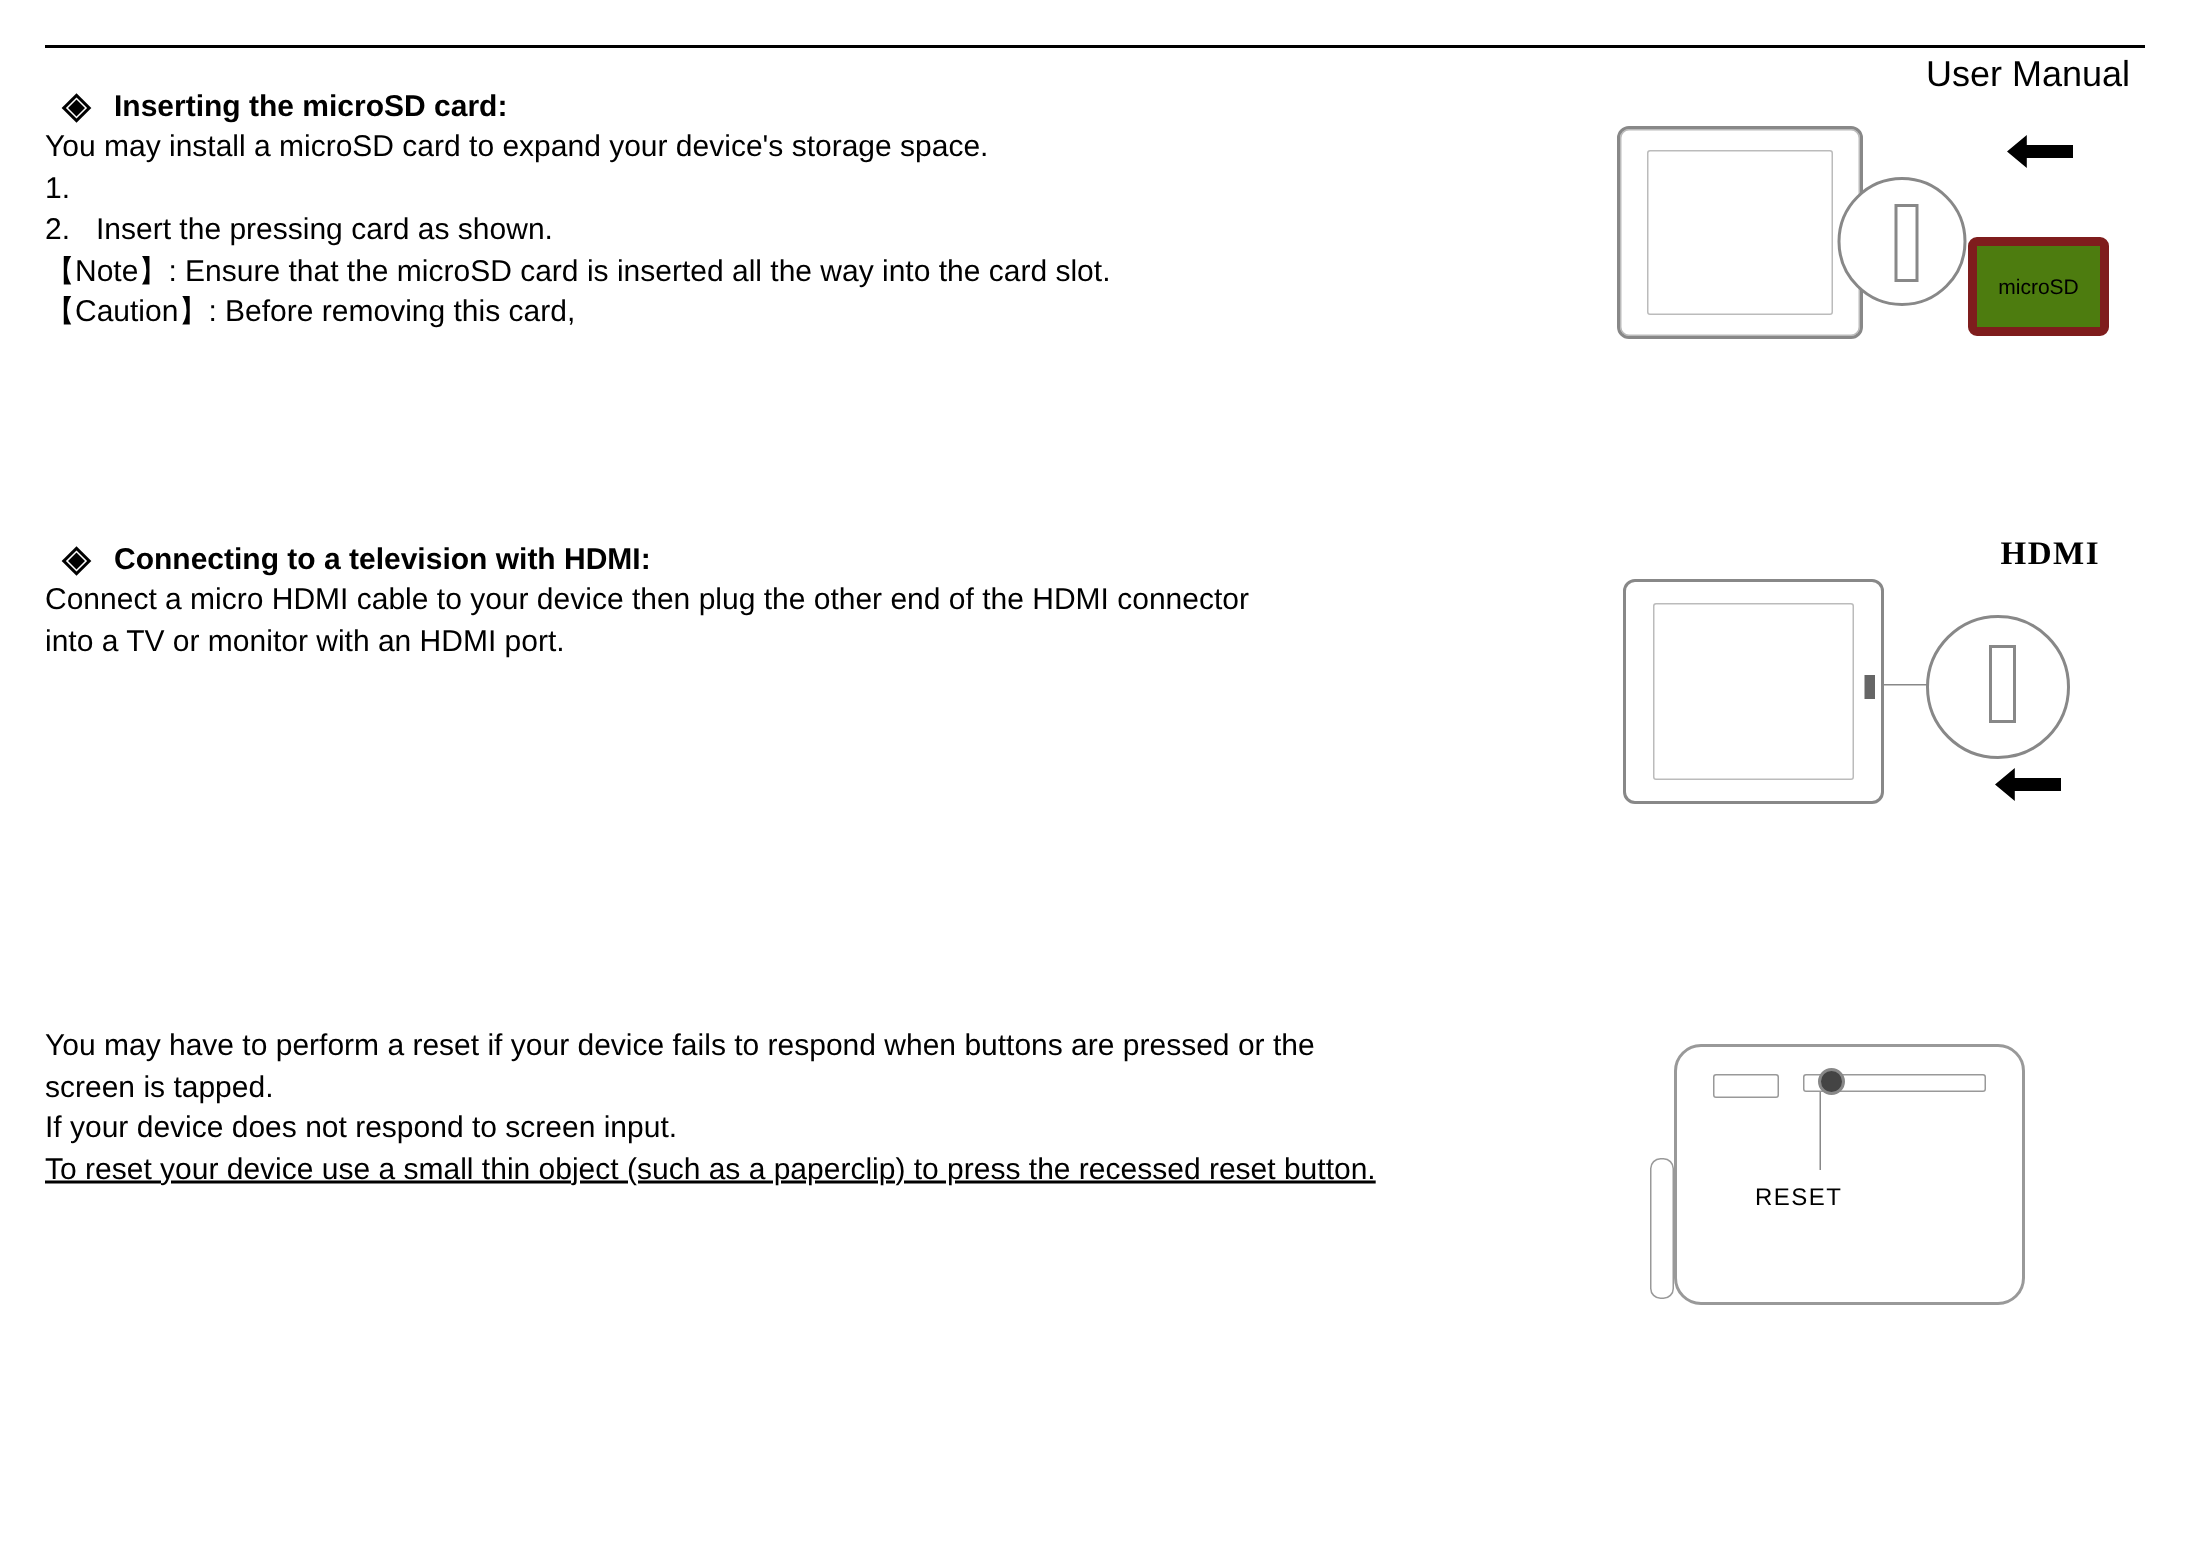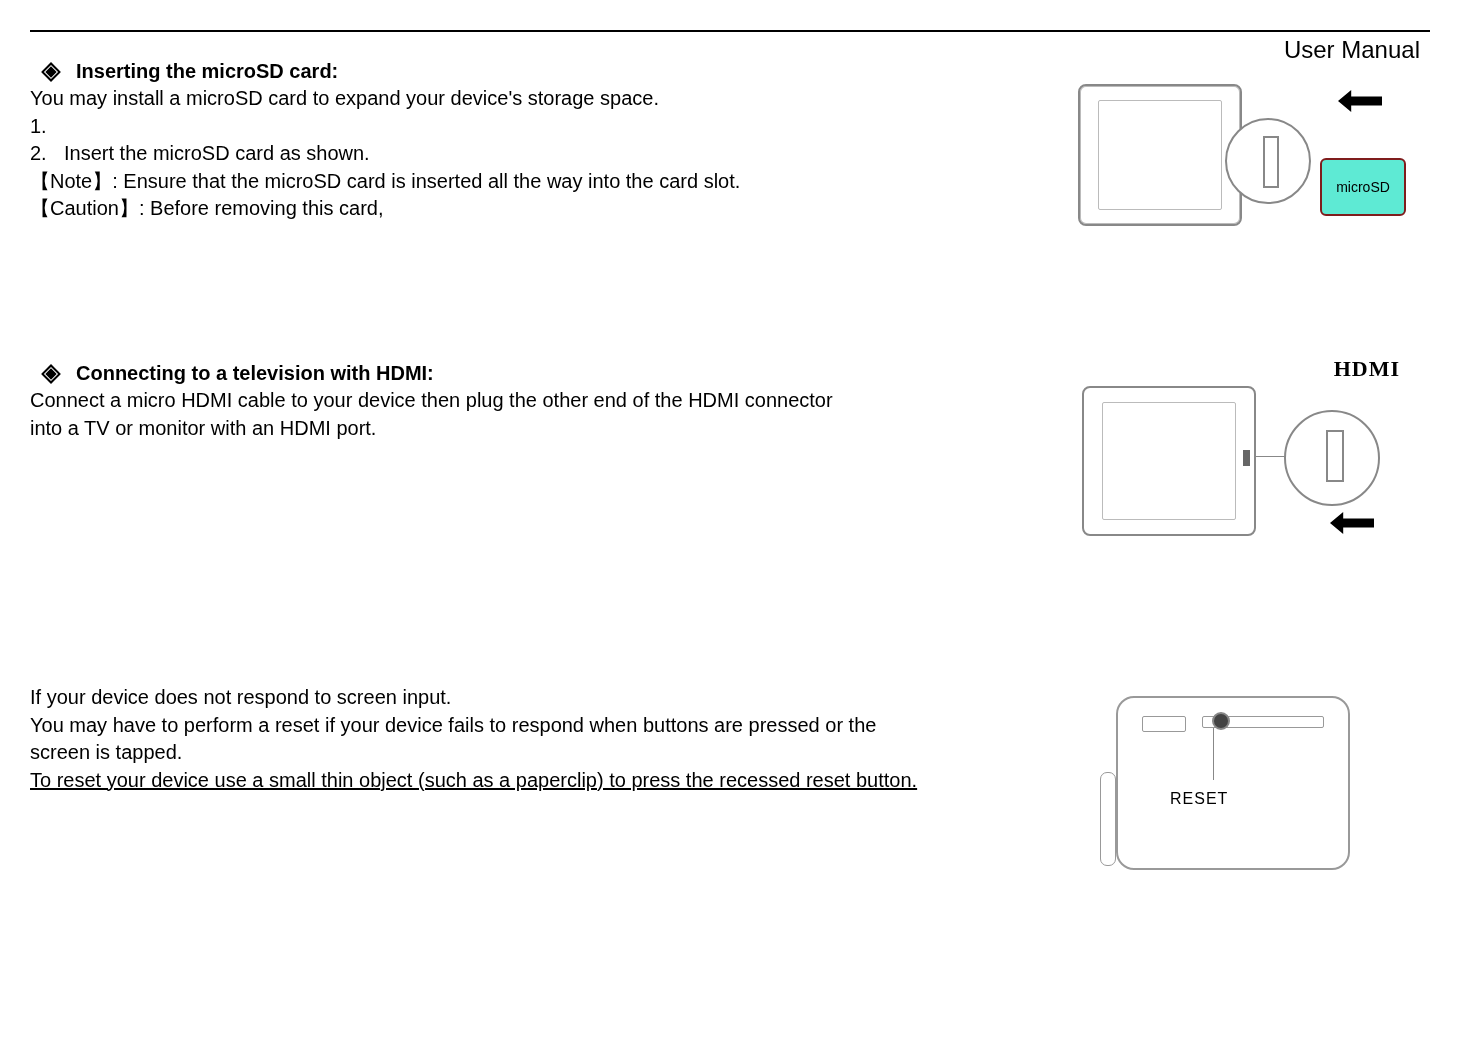--- a/index.html
+++ b/index.html
@@ -133,23 +133,23 @@
     position:absolute;
     left:36px;top:16px;
     width:12px;height:48px;
     border:2px solid #888;
     background:#fff;
   }
   .sd-card{
     position:absolute;
     right:4px; top:88px;
     width:82px;height:54px;
-    border:2px solid #7f1d1d;
+    border:6px solid #7f1d1d;
     border-radius:6px;
-    background:#5eead4;
+    background:#4d7c0f;
     font-size:14px;
     display:flex;
     align-items:center;
     justify-content:center;
   }
   .arrow{
     width:44px;height:22px;
     position:absolute;
     background:#000;
   }
@@ -289,21 +289,21 @@
       <div class="bullet-title">
         <span class="diamond-icon"></span>
         <span class="title-text">Inserting the microSD card:</span>
       </div>
       <div class="body-text">You may install a microSD card to expand your device's storage space.</div>
       <div class="body-text numline">
         <span class="num">1.</span>
       </div>
       <div class="body-text numline">
         <span class="num">2.</span>
-        <span>Insert the microSD card as shown.</span>
+        <span>Insert the pressing card as shown.</span>
       </div>
       <div class="body-text">
         <span>【Note】</span><span>: Ensure that the microSD card is inserted all the way into the card slot.</span>
       </div>
       <div class="body-text">
         <span>【Caution】</span><span>: Before removing this card,</span>
       </div>
     </div>
     <div class="section-right">
       <div class="illus-microsd">
@@ -346,22 +346,22 @@
         </div>
         <div class="arrow left arrow-hdmi"></div>
       </div>
     </div>
   </div>
 
   <div class="gap2"></div>
 
   <div class="section">
     <div class="section-left">
+      <div class="body-text" style="max-width:900px;">You may have to perform a reset if your device fails to respond when buttons are pressed or the screen is tapped.</div>
       <div class="body-text">If your device does not respond to screen input.</div>
-      <div class="body-text" style="max-width:900px;">You may have to perform a reset if your device fails to respond when buttons are pressed or the screen is tapped.</div>
       <div class="body-text" style="max-width:900px;text-decoration:underline;">To reset your device use a small thin object (such as a paperclip) to press the recessed reset button.</div>
     </div>
     <div class="section-right">
       <div class="illus-reset">
         <div class="reset-body">
           <div class="reset-slot2"></div>
           <div class="reset-slot"></div>
           <div class="reset-dot"></div>
           <div class="reset-line"></div>
           <div class="reset-label">RESET</div>

